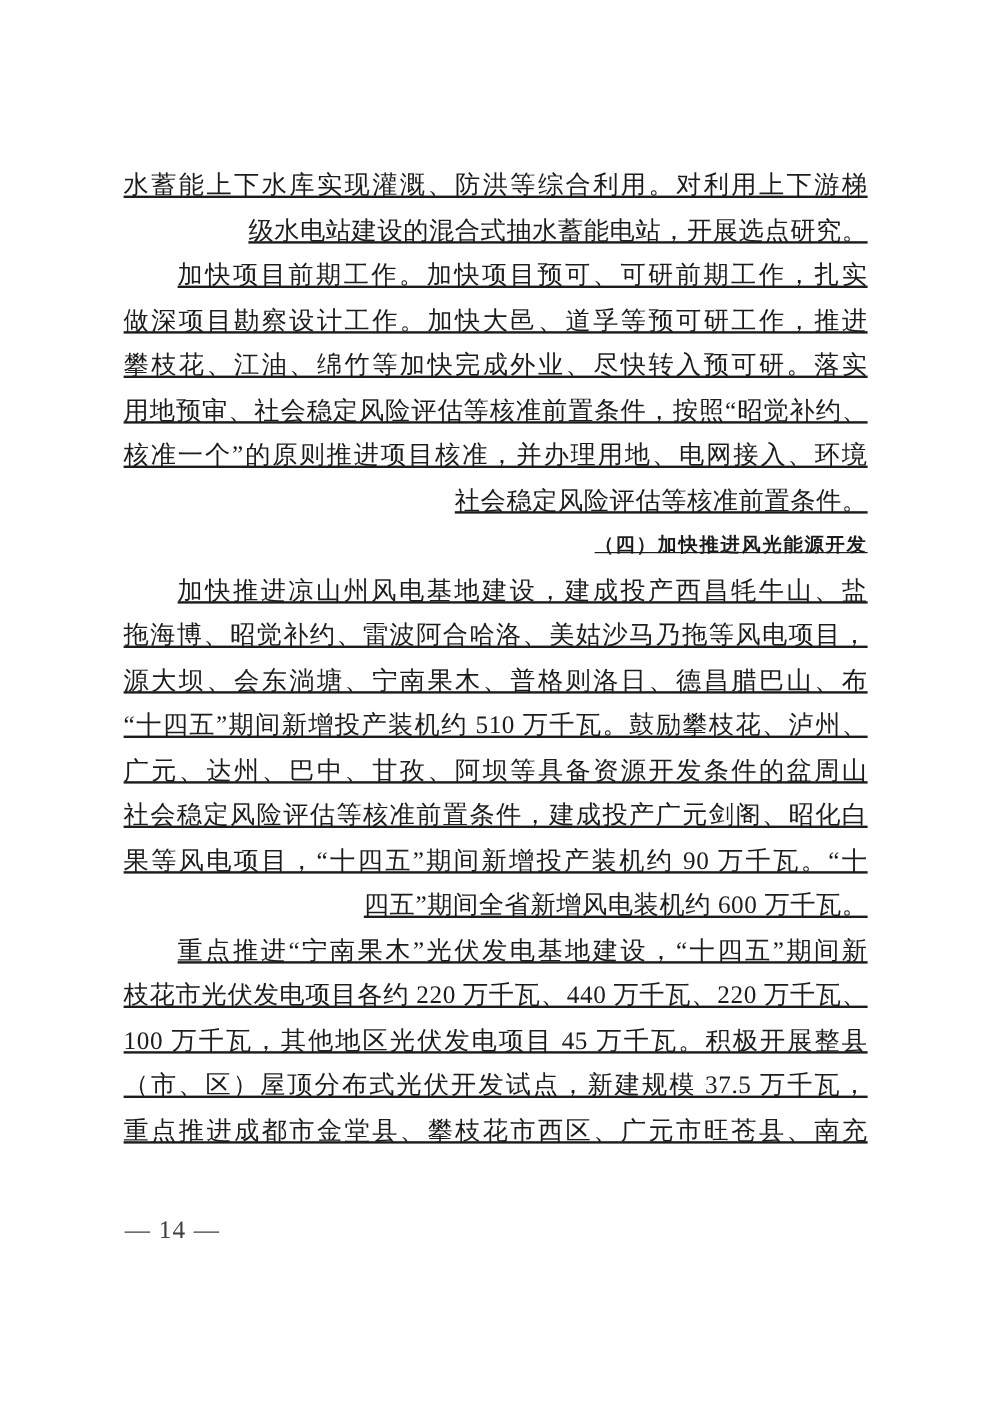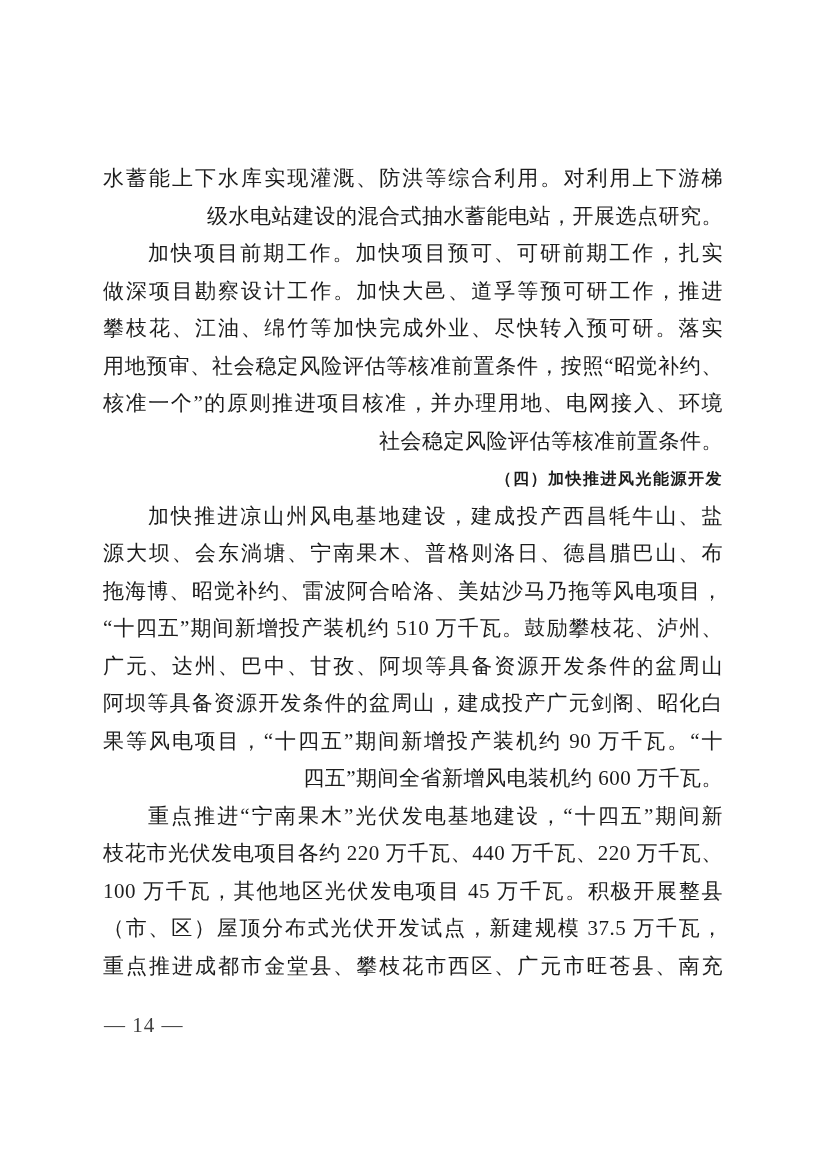--- a/index.html
+++ b/index.html
@@ -12,22 +12,23 @@
     width: 826px;
     height: 1169px;
     background: #ffffff;
     overflow: hidden;
     font-family: "Liberation Serif", "DejaVu Serif", serif;
     color: #1c1c1c;
   }
   .text-block {
     position: absolute;
     left: 103px;
-    top: 160px;
+    top: 136px;
     width: 620px;
+    text-decoration: underline;
   }
   .line {
     height: 37.5px;
     line-height: 37.5px;
     font-size: 21px;
     text-align: right;
     letter-spacing: 0.5px;
   }
   .line.justify {
     text-align: justify;
@@ -62,25 +63,25 @@
       <div class="line justify">水蓄能上下水库实现灌溉、防洪等综合利用。对利用上下游梯</div>
       <div class="line">级水电站建设的混合式抽水蓄能电站，开展选点研究。</div>
       <div class="line indent justify">加快项目前期工作。加快项目预可、可研前期工作，扎实</div>
       <div class="line justify">做深项目勘察设计工作。加快大邑、道孚等预可研工作，推进</div>
       <div class="line justify">攀枝花、江油、绵竹等加快完成外业、尽快转入预可研。落实</div>
       <div class="line justify">用地预审、社会稳定风险评估等核准前置条件，按照“昭觉补约、</div>
       <div class="line justify">核准一个”的原则推进项目核准，并办理用地、电网接入、环境</div>
       <div class="line">社会稳定风险评估等核准前置条件。</div>
       <div class="line indent bold">（四）加快推进风光能源开发</div>
       <div class="line indent justify">加快推进凉山州风电基地建设，建成投产西昌牦牛山、盐</div>
+      <div class="line justify">拖海博、昭觉补约、雷波阿合哈洛、美姑沙马乃拖等风电项目，</div>
       <div class="line justify">源大坝、会东淌塘、宁南果木、普格则洛日、德昌腊巴山、布</div>
-      <div class="line justify">拖海博、昭觉补约、雷波阿合哈洛、美姑沙马乃拖等风电项目，</div>
       <div class="line justify">“十四五”期间新增投产装机约 510 万千瓦。鼓励攀枝花、泸州、</div>
       <div class="line justify">广元、达州、巴中、甘孜、阿坝等具备资源开发条件的盆周山</div>
-      <div class="line justify">阿坝等具备资源开发条件的盆周山，建成投产广元剑阁、昭化白</div>
+      <div class="line justify">社会稳定风险评估等核准前置条件，建成投产广元剑阁、昭化白</div>
       <div class="line justify">果等风电项目，“十四五”期间新增投产装机约 90 万千瓦。“十</div>
       <div class="line">四五”期间全省新增风电装机约 600 万千瓦。</div>
       <div class="line indent justify">重点推进“宁南果木”光伏发电基地建设，“十四五”期间新</div>
       <div class="line justify">枝花市光伏发电项目各约 220 万千瓦、440 万千瓦、220 万千瓦、</div>
       <div class="line justify">100 万千瓦，其他地区光伏发电项目 45 万千瓦。积极开展整县</div>
       <div class="line justify">（市、区）屋顶分布式光伏开发试点，新建规模 37.5 万千瓦，</div>
       <div class="line justify">重点推进成都市金堂县、攀枝花市西区、广元市旺苍县、南充</div>
     </div>
   <div class="footer">— 14 —</div>
 </div>

